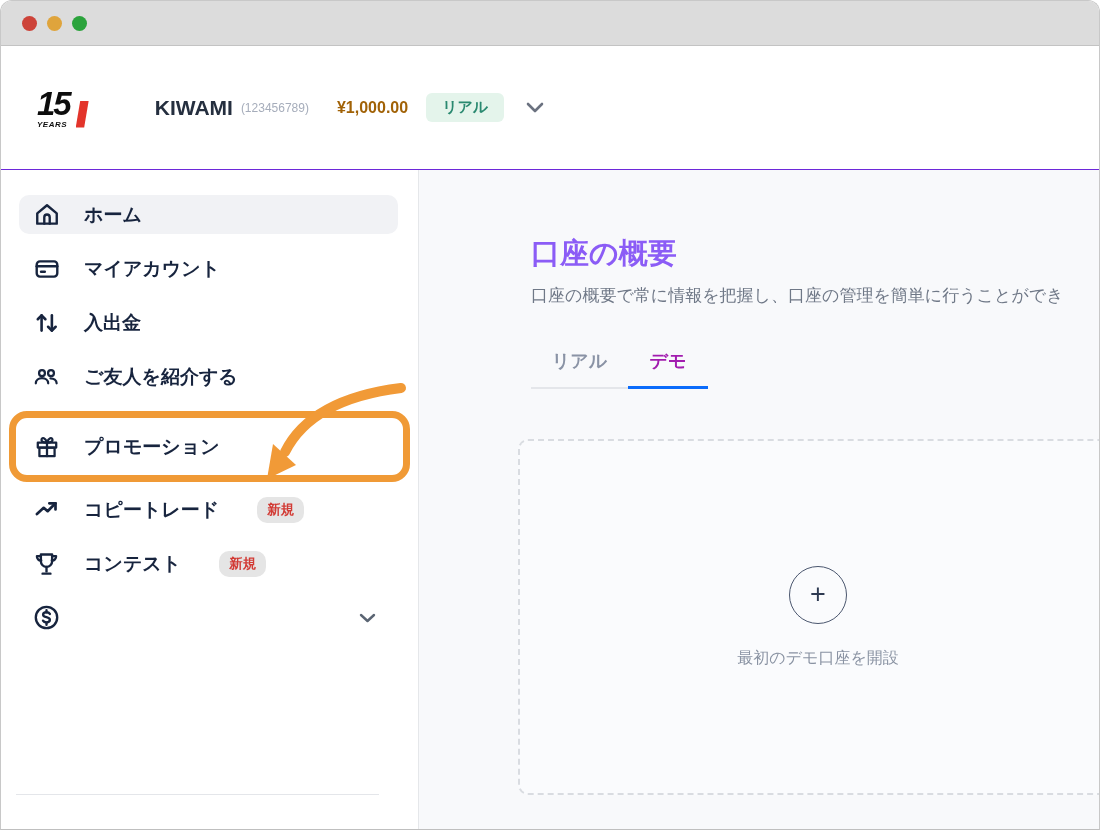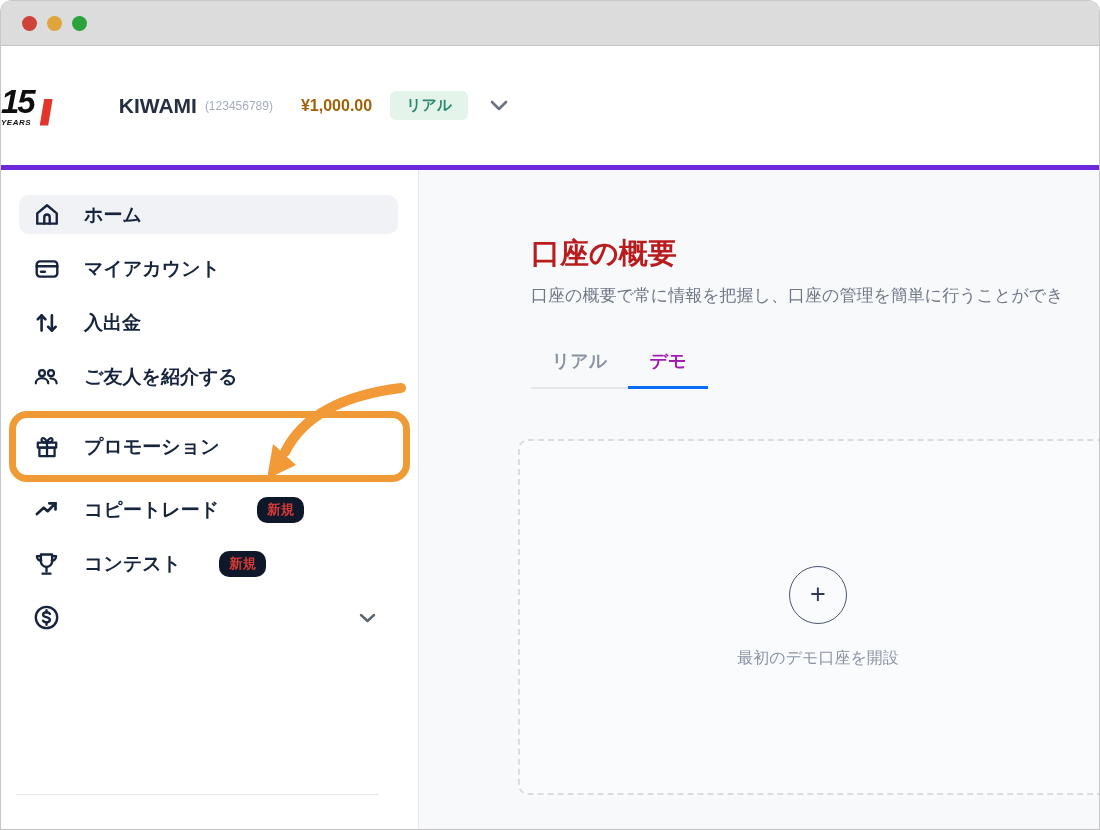--- a/index.html
+++ b/index.html
@@ -16,22 +16,22 @@
     border-bottom:1px solid #c3c3c3;
     display:flex; align-items:center; padding-left:21px; gap:10px;
   }
   .light { width:15px; height:15px; border-radius:50%; cursor:default; }
   .light.red    { background:#cd4339; }
   .light.yellow { background:#dfa43c; }
   .light.green  { background:#2ba33c; }
   
   .app-header {
     height:124px; flex:0 0 124px; background:#fff;
-    border-bottom:5px solid #6d28d9;
-    display:flex; align-items:center; 
+    border-bottom:1px solid #6d28d9;
+    display:flex; align-items:center; padding-left:36px;
   }
   .logo { display:flex; align-items:flex-end; font-style:italic; font-weight:900; color:#0d0d0d; cursor:default; }
   .logo-15 { display:flex; flex-direction:column; align-items:flex-start; line-height:1; }
   .logo-15 .n15 { font-size:33px; letter-spacing:-2px; }
   .logo-15 .years { font-size:8px; letter-spacing:0.5px; margin-top:1px; }
   .logo-bolt { width:13px; height:27px; margin:0 2px 1px 6px; background:#e3342b;
     clip-path:polygon(35% 0, 100% 0, 65% 100%, 0 100%); }
   .logo-brand { font-size:31px; letter-spacing:-1.5px; line-height:1; margin-bottom:2px; }
   .account { display:flex; align-items:center; margin-left:64px; cursor:pointer; }
   .acct-name { font-size:21px; font-weight:700; color:#252f3f; }
@@ -51,34 +51,34 @@
   .nav-item {
     height:39px; margin:0 20px 15px 18px; border-radius:10px;
     display:flex; align-items:center; padding-left:14px; gap:24px;
     font-size:19px; font-weight:700; color:#17243e; cursor:pointer;
   }
   .nav-item.active { background:#f1f2f5; }
   .nav-icon { width:27px; height:27px; flex:0 0 27px; display:flex; align-items:center; justify-content:center; }
   .nav-icon svg { stroke:#17243e; }
   .badge-new {
     margin-left:14px; padding:4px 10px; border-radius:10px;
-    background:#0f172a; color:#d23b35; font-size:13.5px; font-weight:700;
+    background:#e5e5e5; color:#d23b35; font-size:13.5px; font-weight:700;
   }
   .promo-wrap {
     border:7px solid #f09a36; border-radius:18px;
     margin:0 8px 8px 8px; background:#fff;
   }
   .promo-wrap .nav-item { margin:0; height:57px; padding-left:17px; border-radius:8px; }
   .loyalty { margin-top:12px; padding-right:22px; }
   .loyalty .nav-chevron { margin-left:auto; display:flex; align-items:center; }
   .sidebar-divider { position:absolute; bottom:34px; left:15px; width:363px; height:1px; background:#e4e6ea; }
   .annot-arrow { position:absolute; left:250px; top:210px; width:160px; height:105px; pointer-events:none; }
   
   .main { flex:1; background:#f8f9fb; padding:64px 0 0 112px; overflow:hidden; position:relative; }
-  .page-title { font-size:29px; font-weight:700; color:#b91c1c; }
+  .page-title { font-size:29px; font-weight:700; color:#8b5cf6; }
   .page-subtitle { margin-top:10px; font-size:17px; color:#6f7887; white-space:nowrap; overflow:hidden; }
   .tabs { display:flex; margin-top:42px; }
   .tab { padding-bottom:13px; text-align:center; font-size:18px; font-weight:700; cursor:pointer; }
   .tab.real { width:97px; color:#8a93a5; border-bottom:2px solid #e4e6ea; }
   .tab.demo { width:80px; color:#a21caf; border-bottom:3px solid #0b6cfb; }
   .empty-card {
     margin:50px 0 0 -13px; width:600px; height:356px;
     border:2px dashed #d9dce1; border-radius:10px; background:#fafbfd;
     display:flex; flex-direction:column; align-items:center; justify-content:center; gap:24px;
   }

